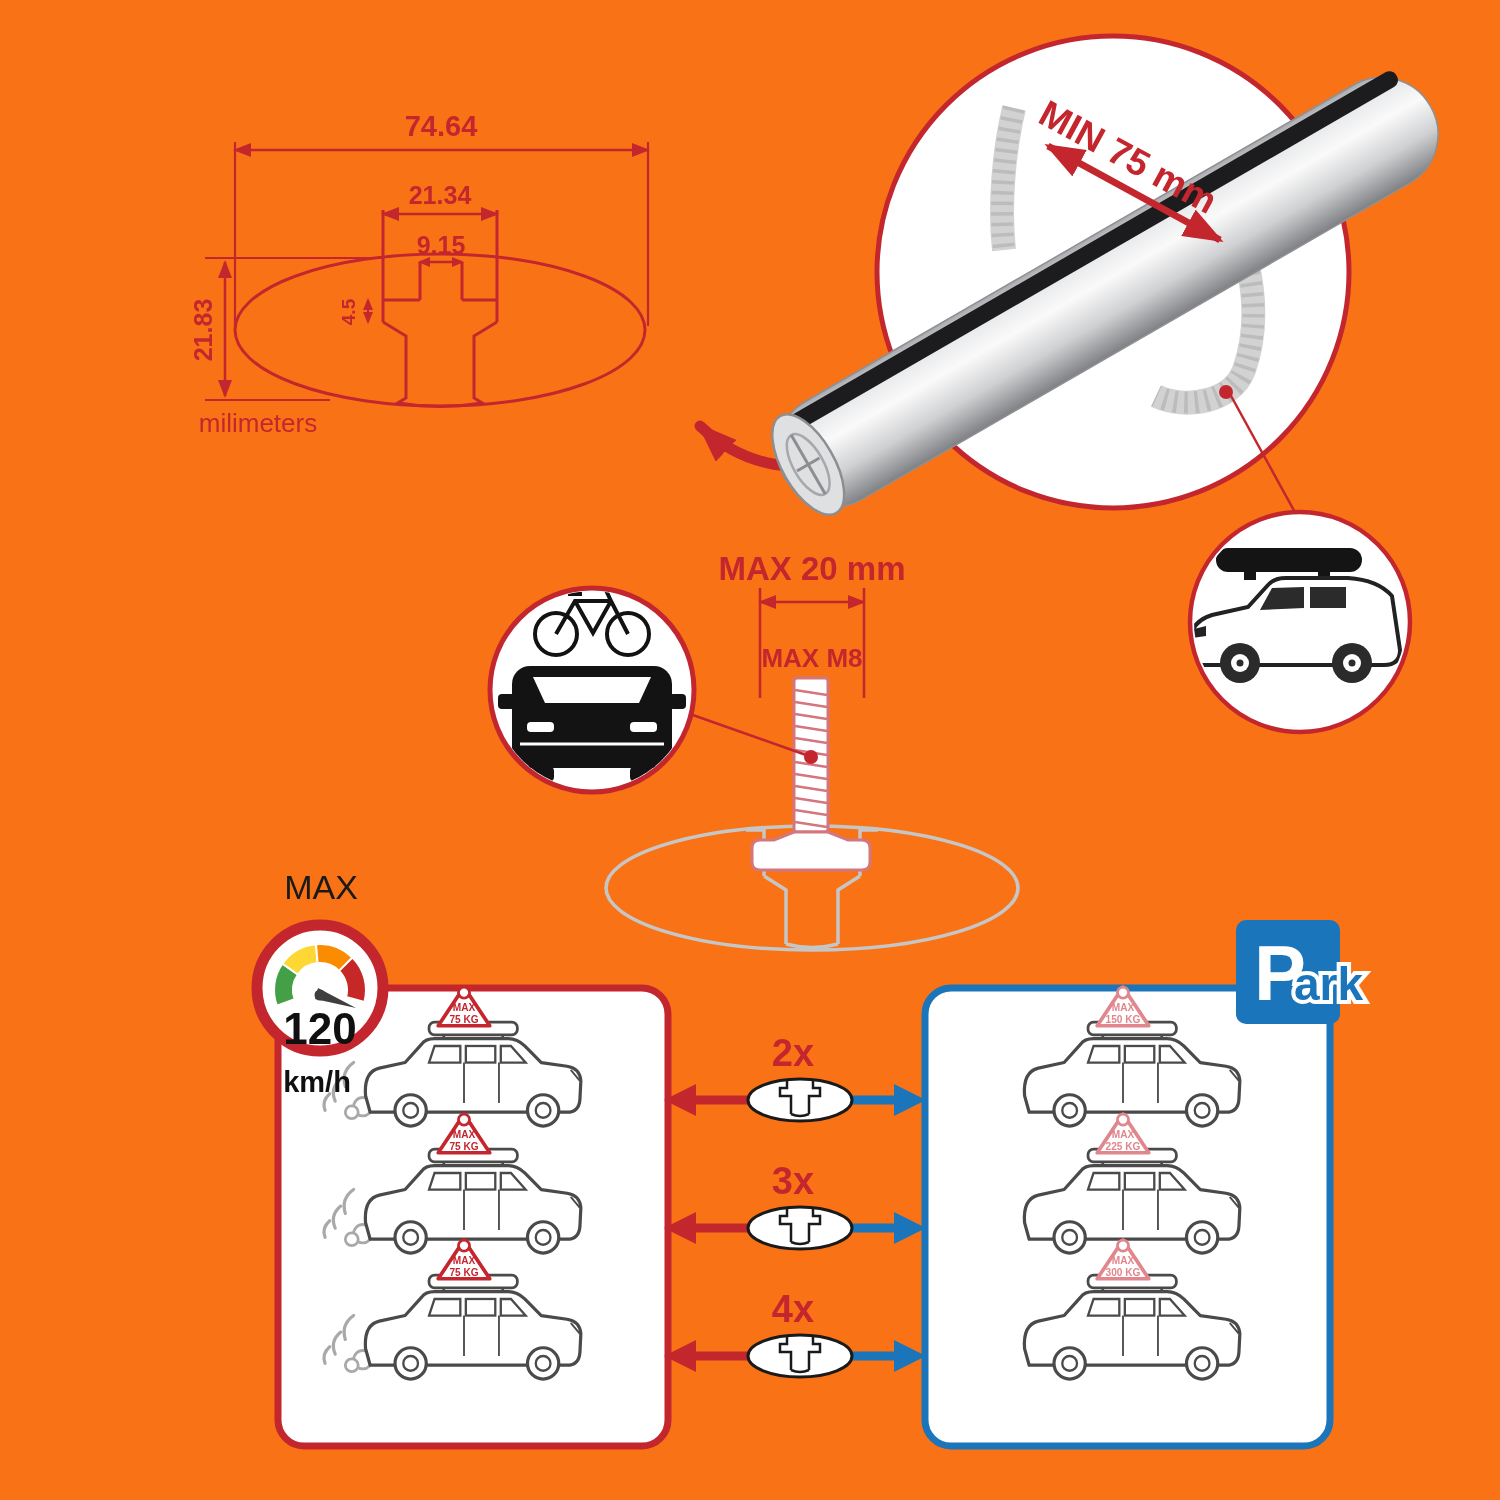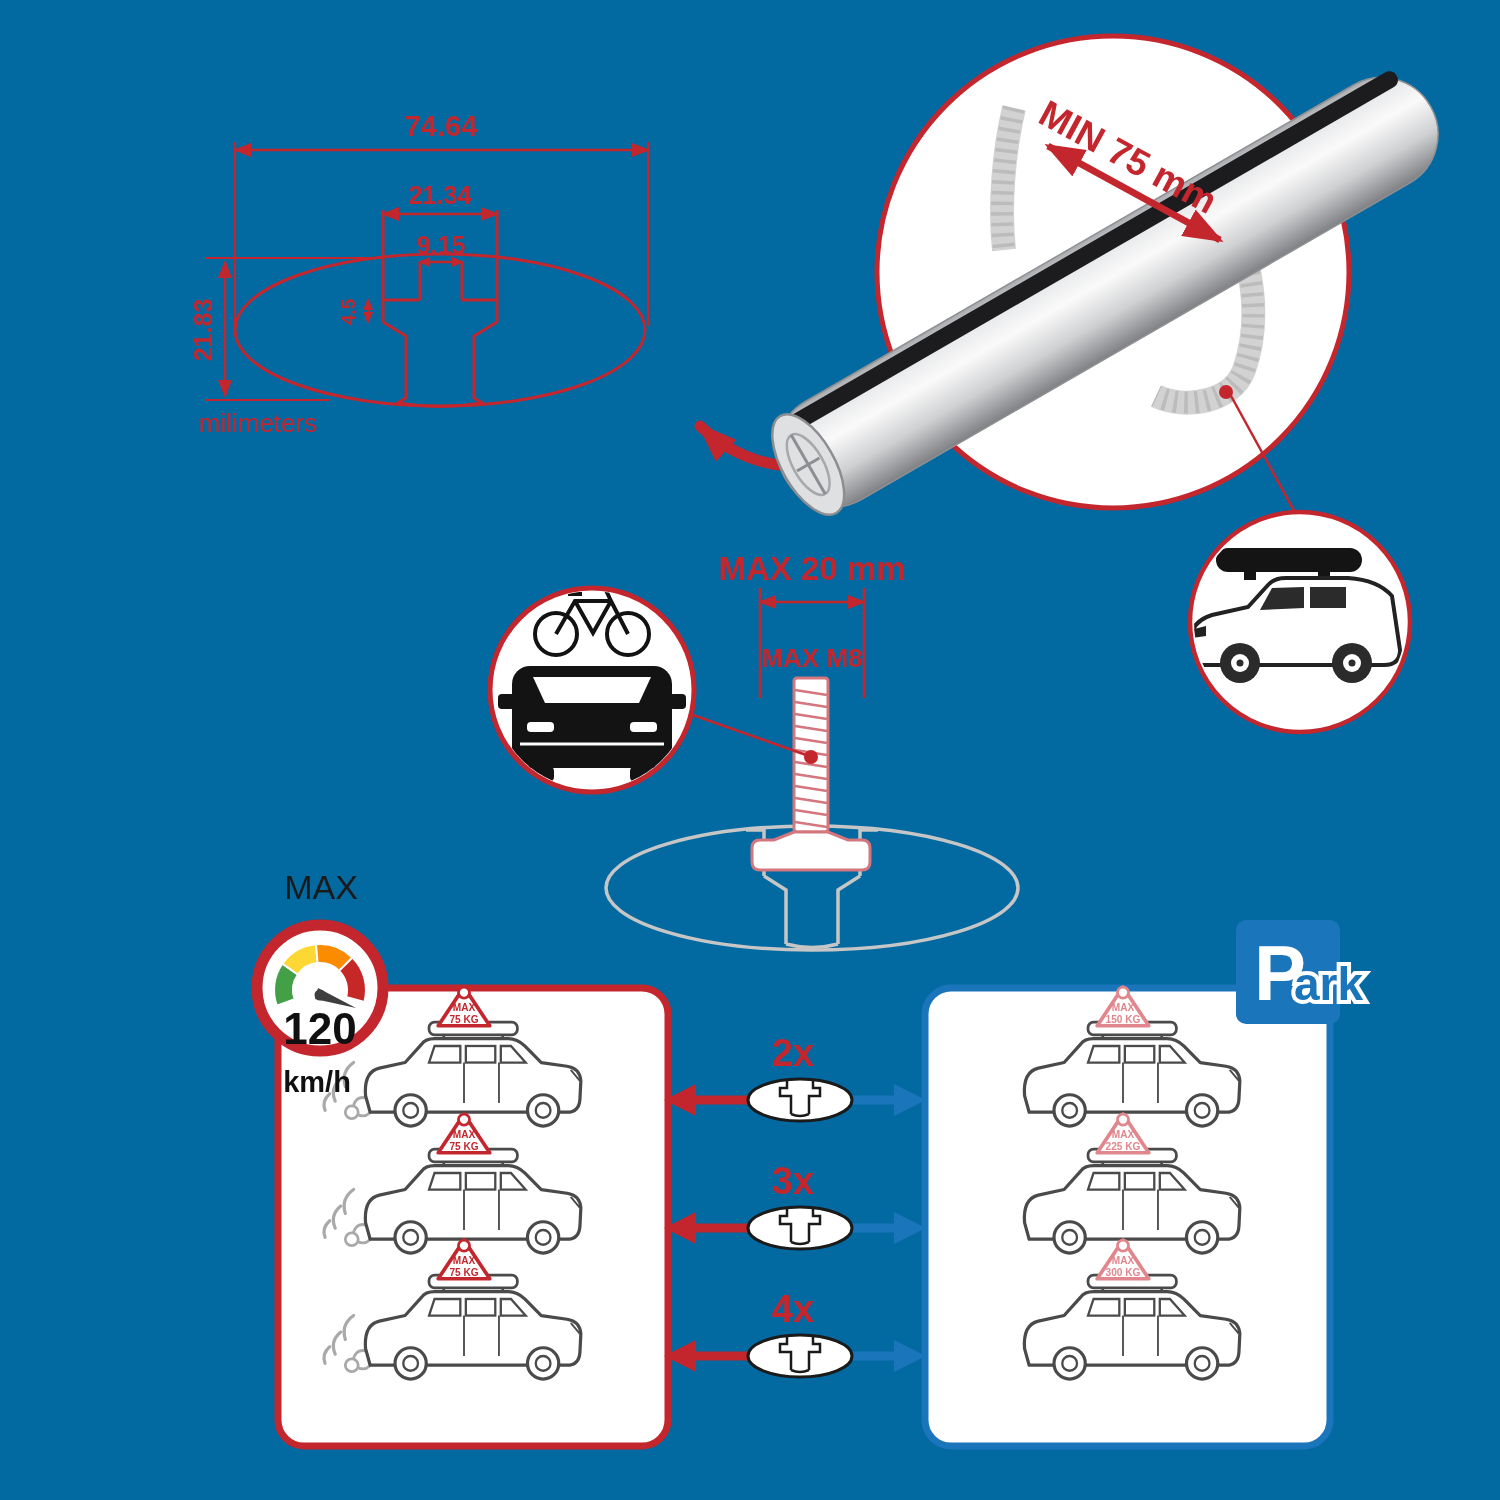--- a/index.html
+++ b/index.html
@@ -1,16 +1,16 @@
 <!DOCTYPE html>
 <html><head>
 <meta charset="utf-8">
 <style>
   html,body{margin:0;padding:0;background:#fff;}
-  .stage{position:relative;width:1500px;height:1500px;background:#0369a1;overflow:hidden;}
+  .stage{position:relative;width:1500px;height:1500px;background:#f97316;overflow:hidden;}
   svg{display:block;}
   text{font-family:"Liberation Sans",sans-serif;}
   .t-dim{font:600 29px "Liberation Sans",sans-serif;fill:#c4262e;text-anchor:middle;}
   .t-dim-m{font:600 25px "Liberation Sans",sans-serif;fill:#c4262e;text-anchor:middle;}
   .t-dim-xs{font:600 19px "Liberation Sans",sans-serif;fill:#c4262e;text-anchor:middle;}
   .t-units{font:400 26px "Liberation Sans",sans-serif;fill:#c4262e;text-anchor:middle;}
   .t-min{font:700 37px "Liberation Sans",sans-serif;fill:#c4262e;text-anchor:middle;}
   .t-bolt-l{font:700 33px "Liberation Sans",sans-serif;fill:#c4262e;text-anchor:middle;}
   .t-bolt-s{font:700 26px "Liberation Sans",sans-serif;fill:#c4262e;text-anchor:middle;}
   .t-max{font:500 34px "Liberation Sans",sans-serif;fill:#1a1a1a;text-anchor:middle;}

